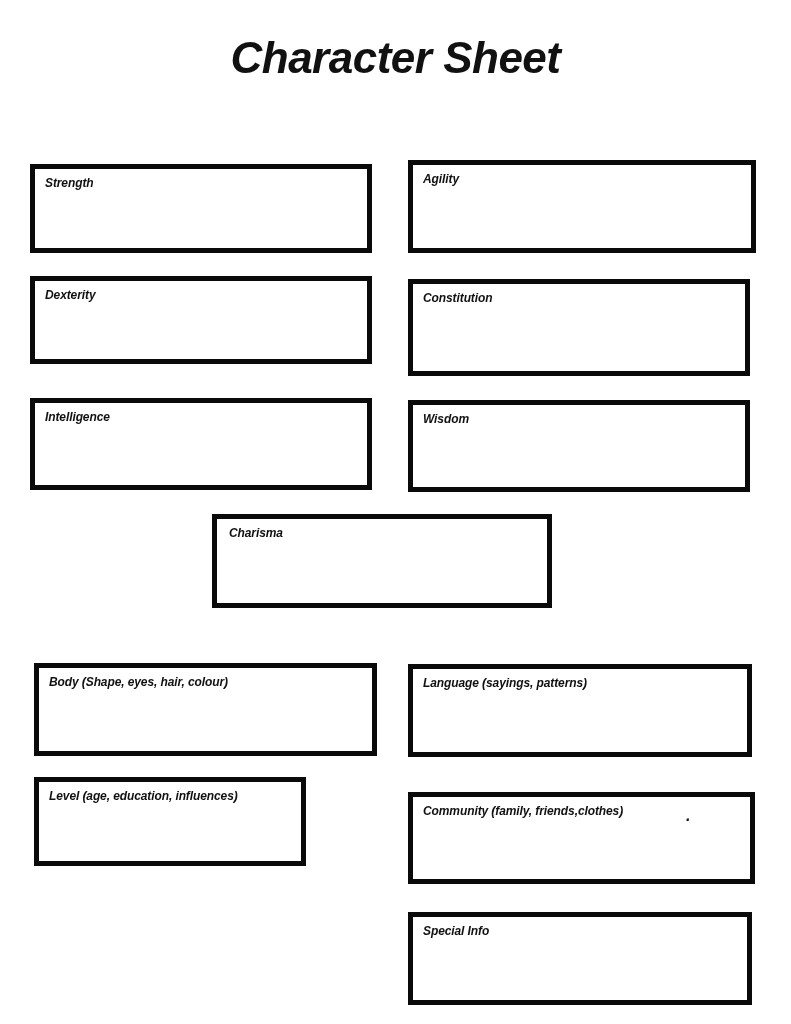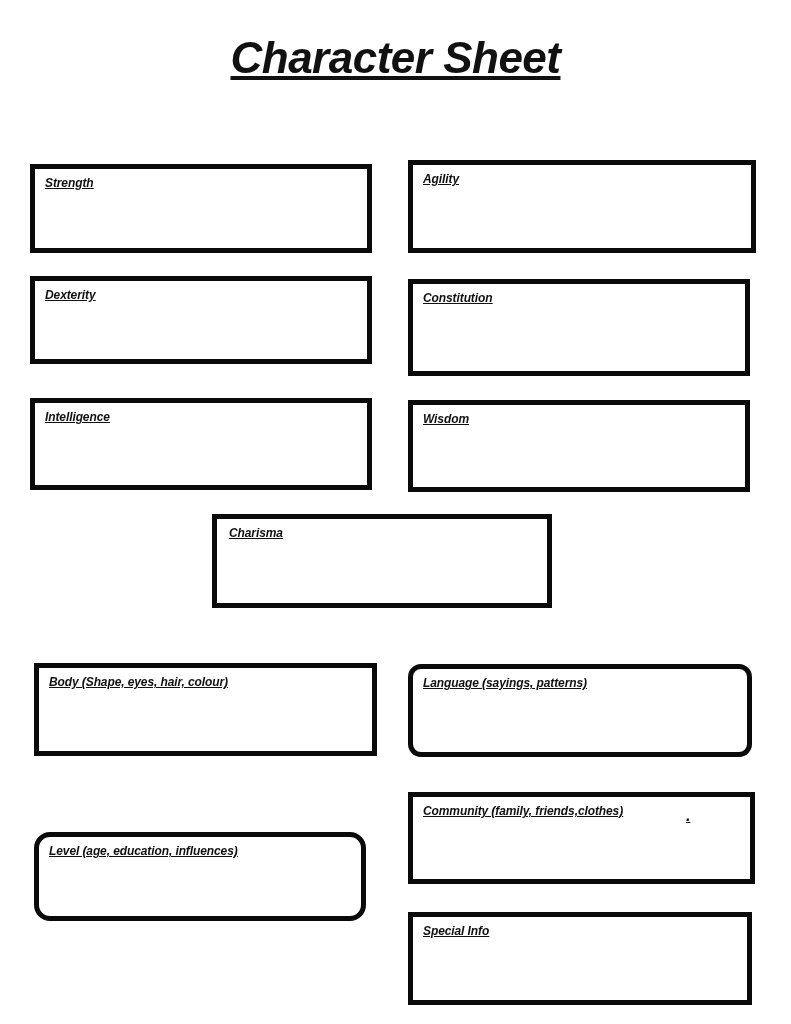--- a/index.html
+++ b/index.html
@@ -1,15 +1,15 @@
 <!DOCTYPE html>
 <html><head>
 <meta charset="utf-8">
 <style>
-  * { margin: 0; padding: 0; box-sizing: border-box; text-decoration: underline; }
+  * { margin: 0; padding: 0; box-sizing: border-box; }
   html, body { background: #ffffff; }
   body {
     font-family: "Liberation Sans", sans-serif;
     font-weight: bold;
     font-style: italic;
     color: #111111;
   }
   .page {
     position: relative;
     width: 791px;
@@ -59,22 +59,22 @@
   }
   
   .box-strength     { left: 30px;  top: 164px; width: 342px; height: 89px; }
   .box-agility      { left: 408px; top: 160px; width: 348px; height: 93px; }
   .box-dexterity    { left: 30px;  top: 276px; width: 342px; height: 88px; }
   .box-constitution { left: 408px; top: 279px; width: 342px; height: 97px; }
   .box-intelligence { left: 30px;  top: 398px; width: 342px; height: 92px; }
   .box-wisdom       { left: 408px; top: 400px; width: 342px; height: 92px; }
   .box-charisma     { left: 212px; top: 514px; width: 340px; height: 94px; }
   .box-body         { left: 34px;  top: 663px; width: 343px; height: 93px; }
-  .box-language     { left: 408px; top: 664px; width: 344px; height: 93px; border-radius: 13px; }
-  .box-level        { left: 34px;  top: 832px; width: 332px; height: 89px; border-radius: 16px; }
+  .box-language     { left: 408px; top: 664px; width: 344px; height: 93px; }
+  .box-level        { left: 34px;  top: 777px; width: 272px; height: 89px; }
   .box-community    { left: 408px; top: 792px; width: 347px; height: 92px; }
   .box-equipment    { left: 34px;  top: 907px; width: 343px; height: 95px; }
   .box-special-info { left: 408px; top: 912px; width: 344px; height: 93px; }
   .box-charisma .box-label { padding-left: 12px; }
   .stray-dot {
     position: absolute;
     left: 686px;
     top: 808px;
     font-size: 16px;
     line-height: 1;

